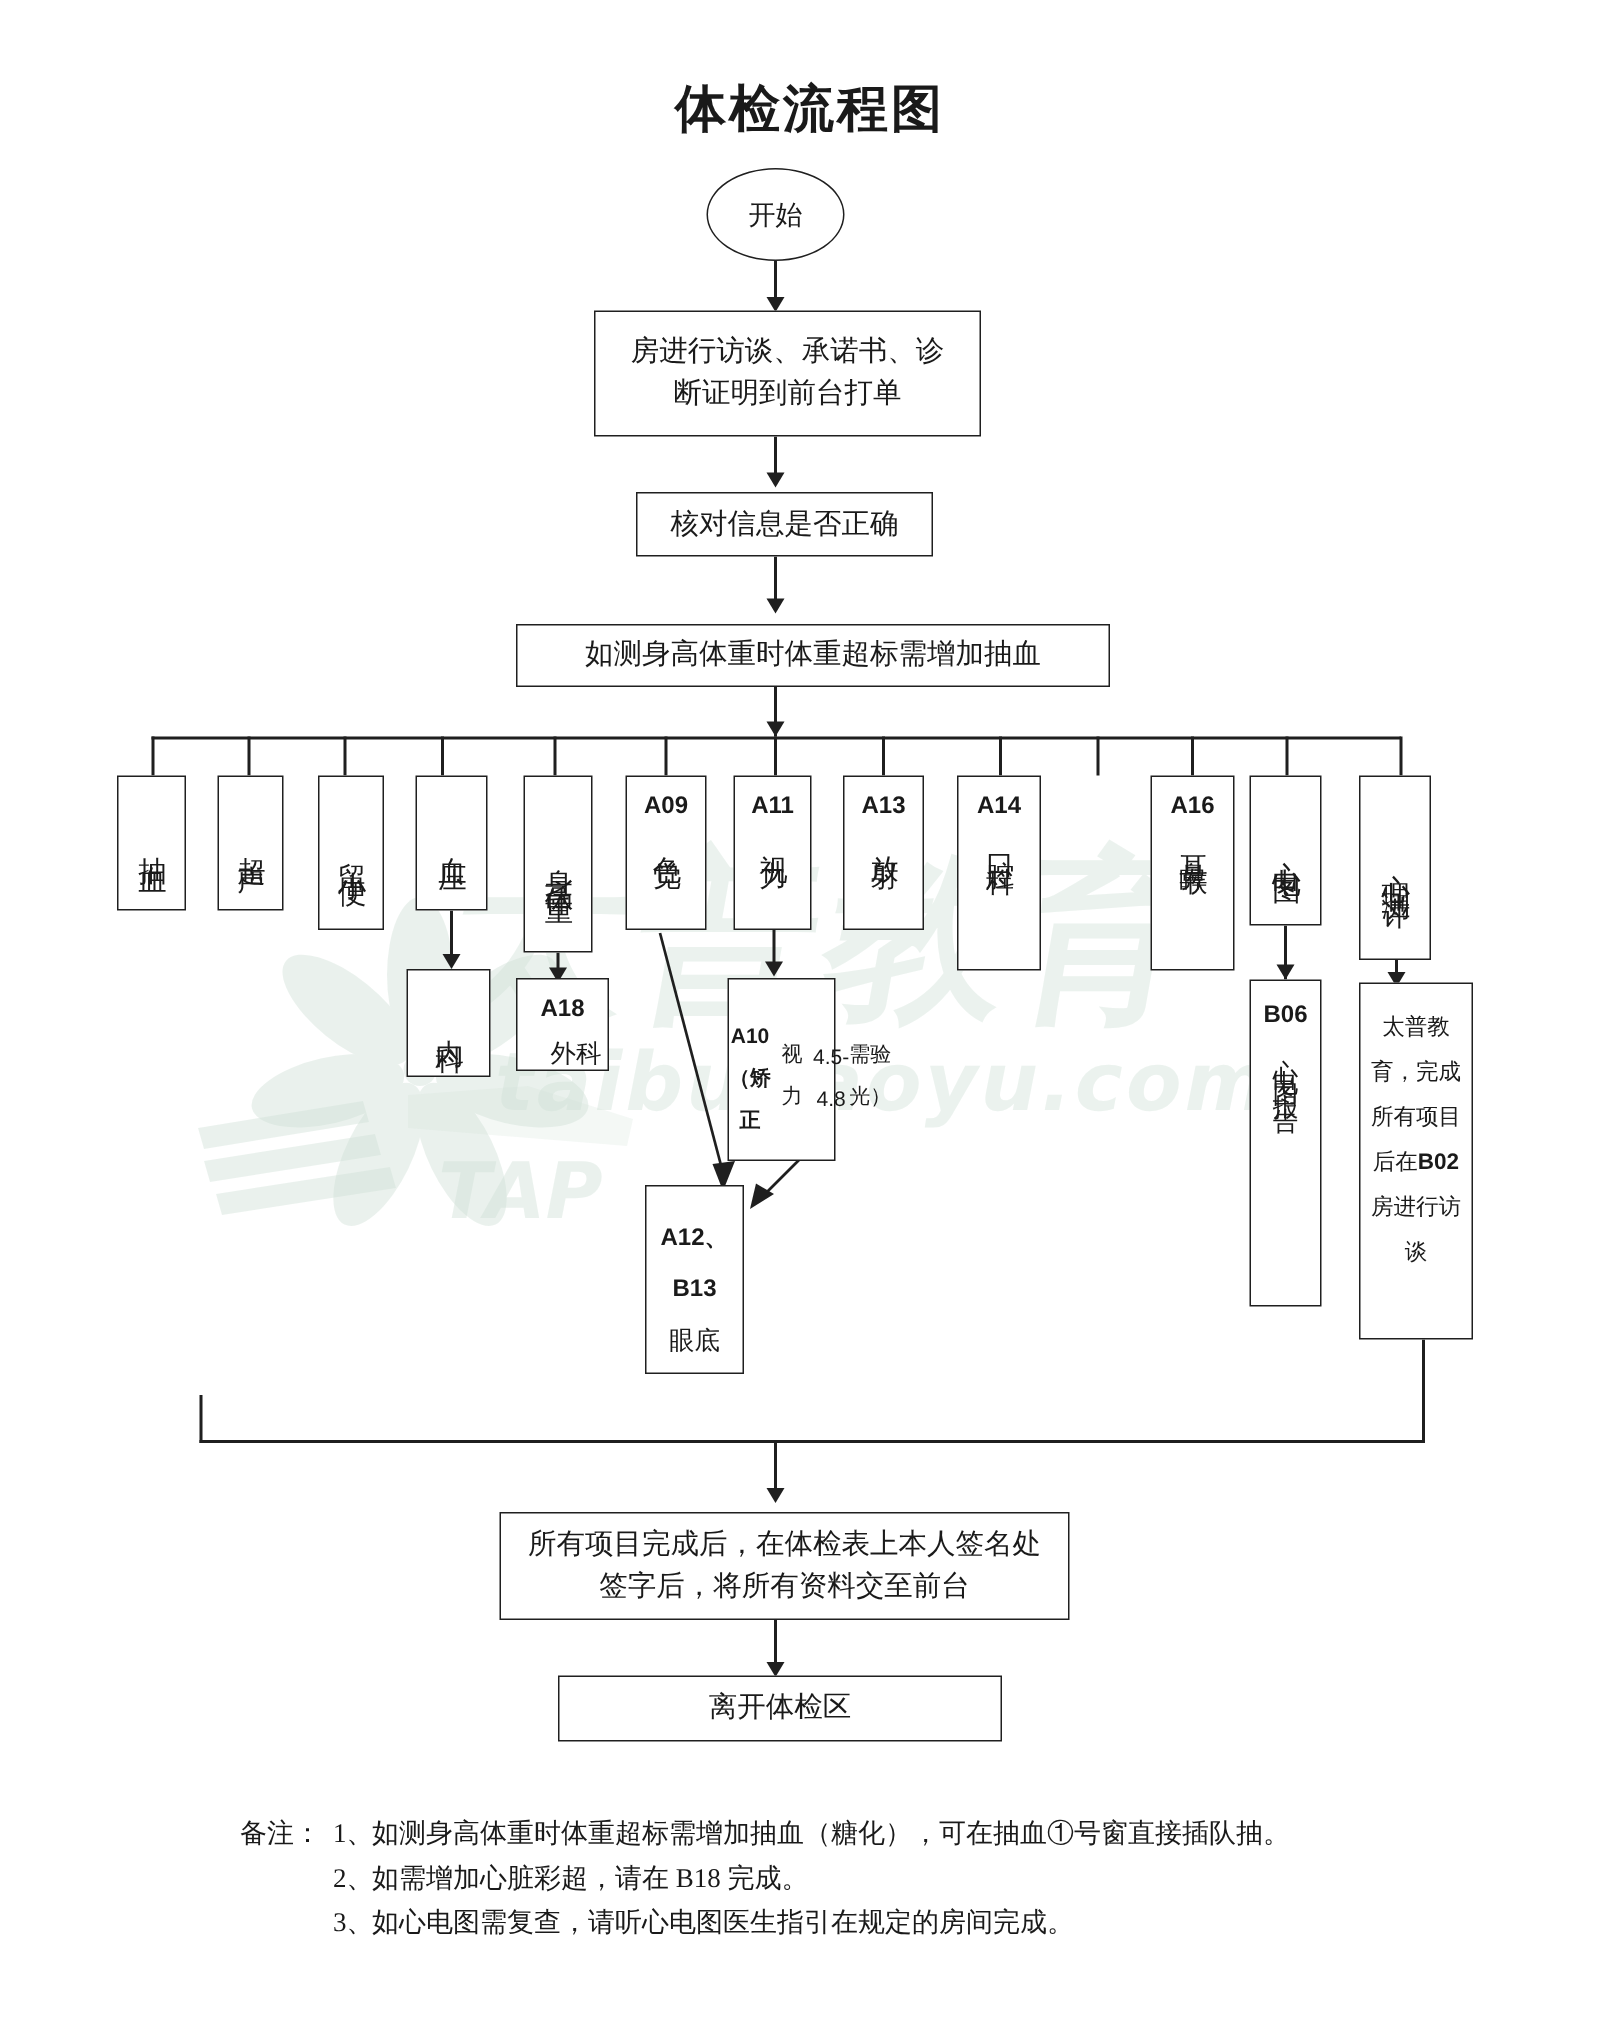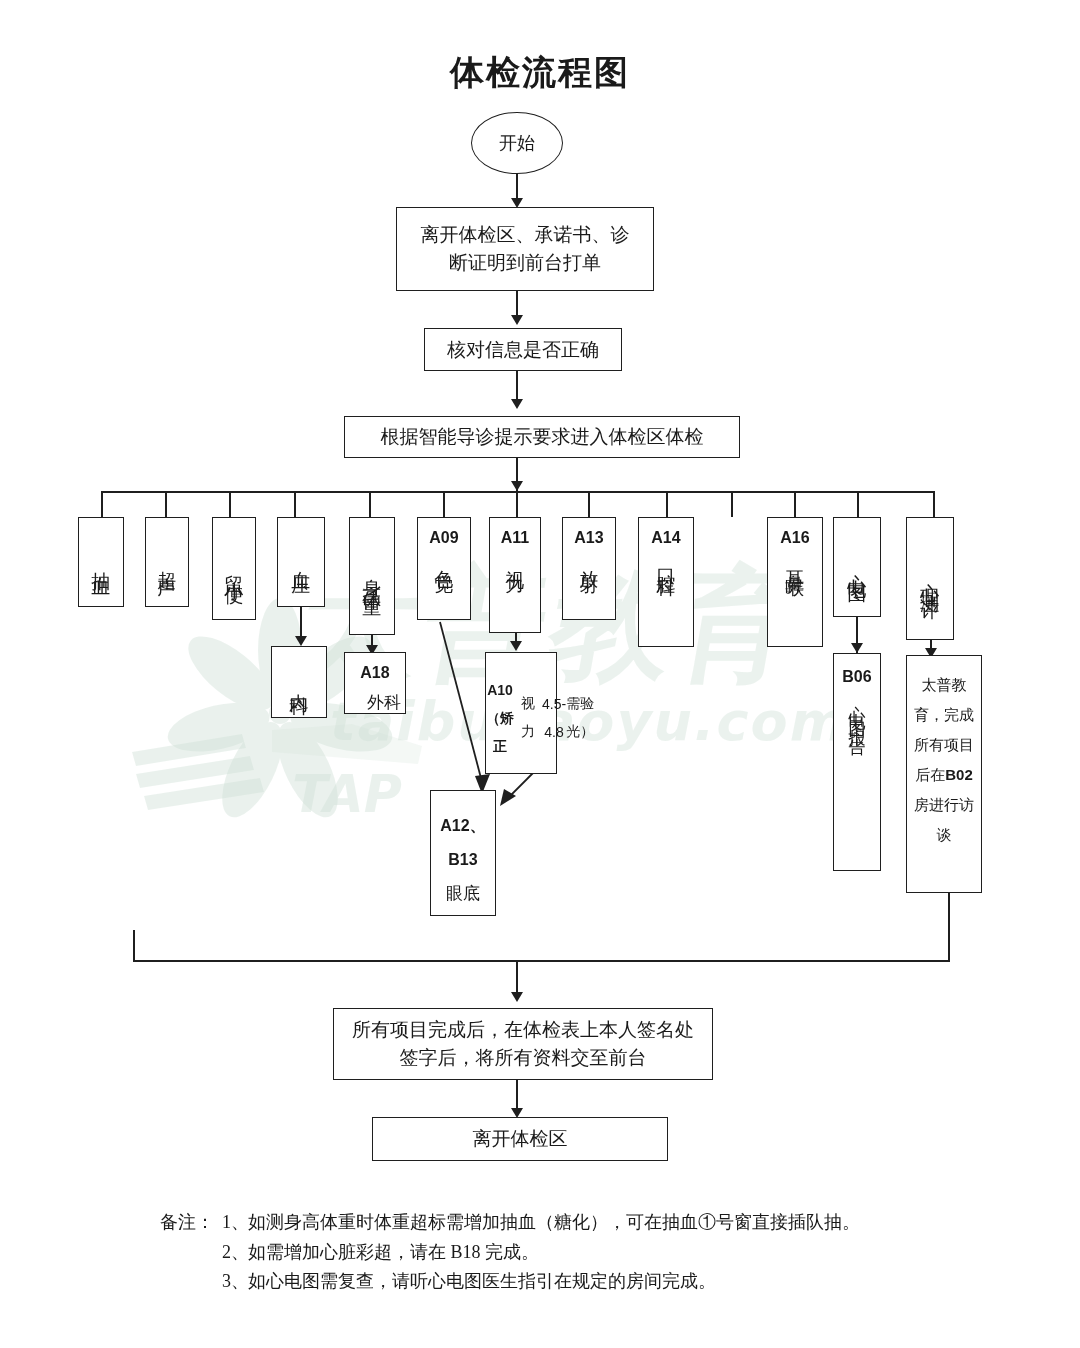--- a/index.html
+++ b/index.html
@@ -101,33 +101,33 @@
 
   <div id="title">体检流程图</div>
 
   <div class="node oval fill t h-mid" style="left:471px;top:112px;width:92px;height:62px;">
     <span>开始</span>
   </div>
   <div class="ln lv" style="left:516px;top:174px;height:32px;"></div>
   <div class="arw" style="left:511px;top:198px;"></div>
 
   <div class="node fill t h-wide" style="left:396px;top:207px;width:258px;height:84px;padding:0 20px;">
-    <span>离开体检区、承诺书、诊断证明到前台打单</span>
+    <span>房进行访谈、承诺书、诊断证明到前台打单</span>
   </div>
   <div class="ln lv" style="left:516px;top:291px;height:32px;"></div>
   <div class="arw" style="left:511px;top:315px;"></div>
 
   <div class="node fill t h-wide" style="left:424px;top:328px;width:198px;height:43px;">
     <span>核对信息是否正确</span>
   </div>
   <div class="ln lv" style="left:516px;top:371px;height:36px;"></div>
   <div class="arw" style="left:511px;top:399px;"></div>
 
   <div class="node fill t h-wide" style="left:344px;top:416px;width:396px;height:42px;">
-    <span>根据智能导诊提示要求进入体检区体检</span>
+    <span>如测身高体重时体重超标需增加抽血</span>
   </div>
   <div class="ln lv" style="left:516px;top:458px;height:33px;"></div>
   <div class="arw" style="left:511px;top:481px;"></div>
 
   <div class="ln lh" style="left:101px;top:491px;width:833px;"></div>
 
   <div class="ln lv" style="left:101px;top:491px;height:26px;"></div>
   <div class="ln lv" style="left:165px;top:491px;height:26px;"></div>
   <div class="ln lv" style="left:229px;top:491px;height:26px;"></div>
   <div class="ln lv" style="left:294px;top:491px;height:26px;"></div>
@@ -154,21 +154,21 @@
     <span class="vert">血压</span>
   </div>
   <div class="node fill stack mid" style="left:349px;top:517px;width:46px;height:118px;">
     <span class="vert">身高体重</span>
   </div>
 
   <div class="node fill stack" style="left:417px;top:517px;width:54px;height:103px;">
     <span class="code">A09</span>
     <span class="vert" style="letter-spacing:4px;margin-top:4px;">色觉</span>
   </div>
-  <div class="node fill stack" style="left:489px;top:517px;width:52px;height:116px;">
+  <div class="node fill stack" style="left:489px;top:517px;width:52px;height:103px;">
     <span class="code">A11</span>
     <span class="vert" style="letter-spacing:4px;margin-top:4px;">视力</span>
   </div>
   <div class="node fill stack" style="left:562px;top:517px;width:54px;height:103px;">
     <span class="code">A13</span>
     <span class="vert" style="letter-spacing:4px;margin-top:4px;">放射</span>
   </div>
   <div class="node fill stack" style="left:638px;top:517px;width:56px;height:130px;">
     <span class="code">A14</span>
     <span class="vert" style="letter-spacing:4px;margin-top:4px;">口腔科</span>

